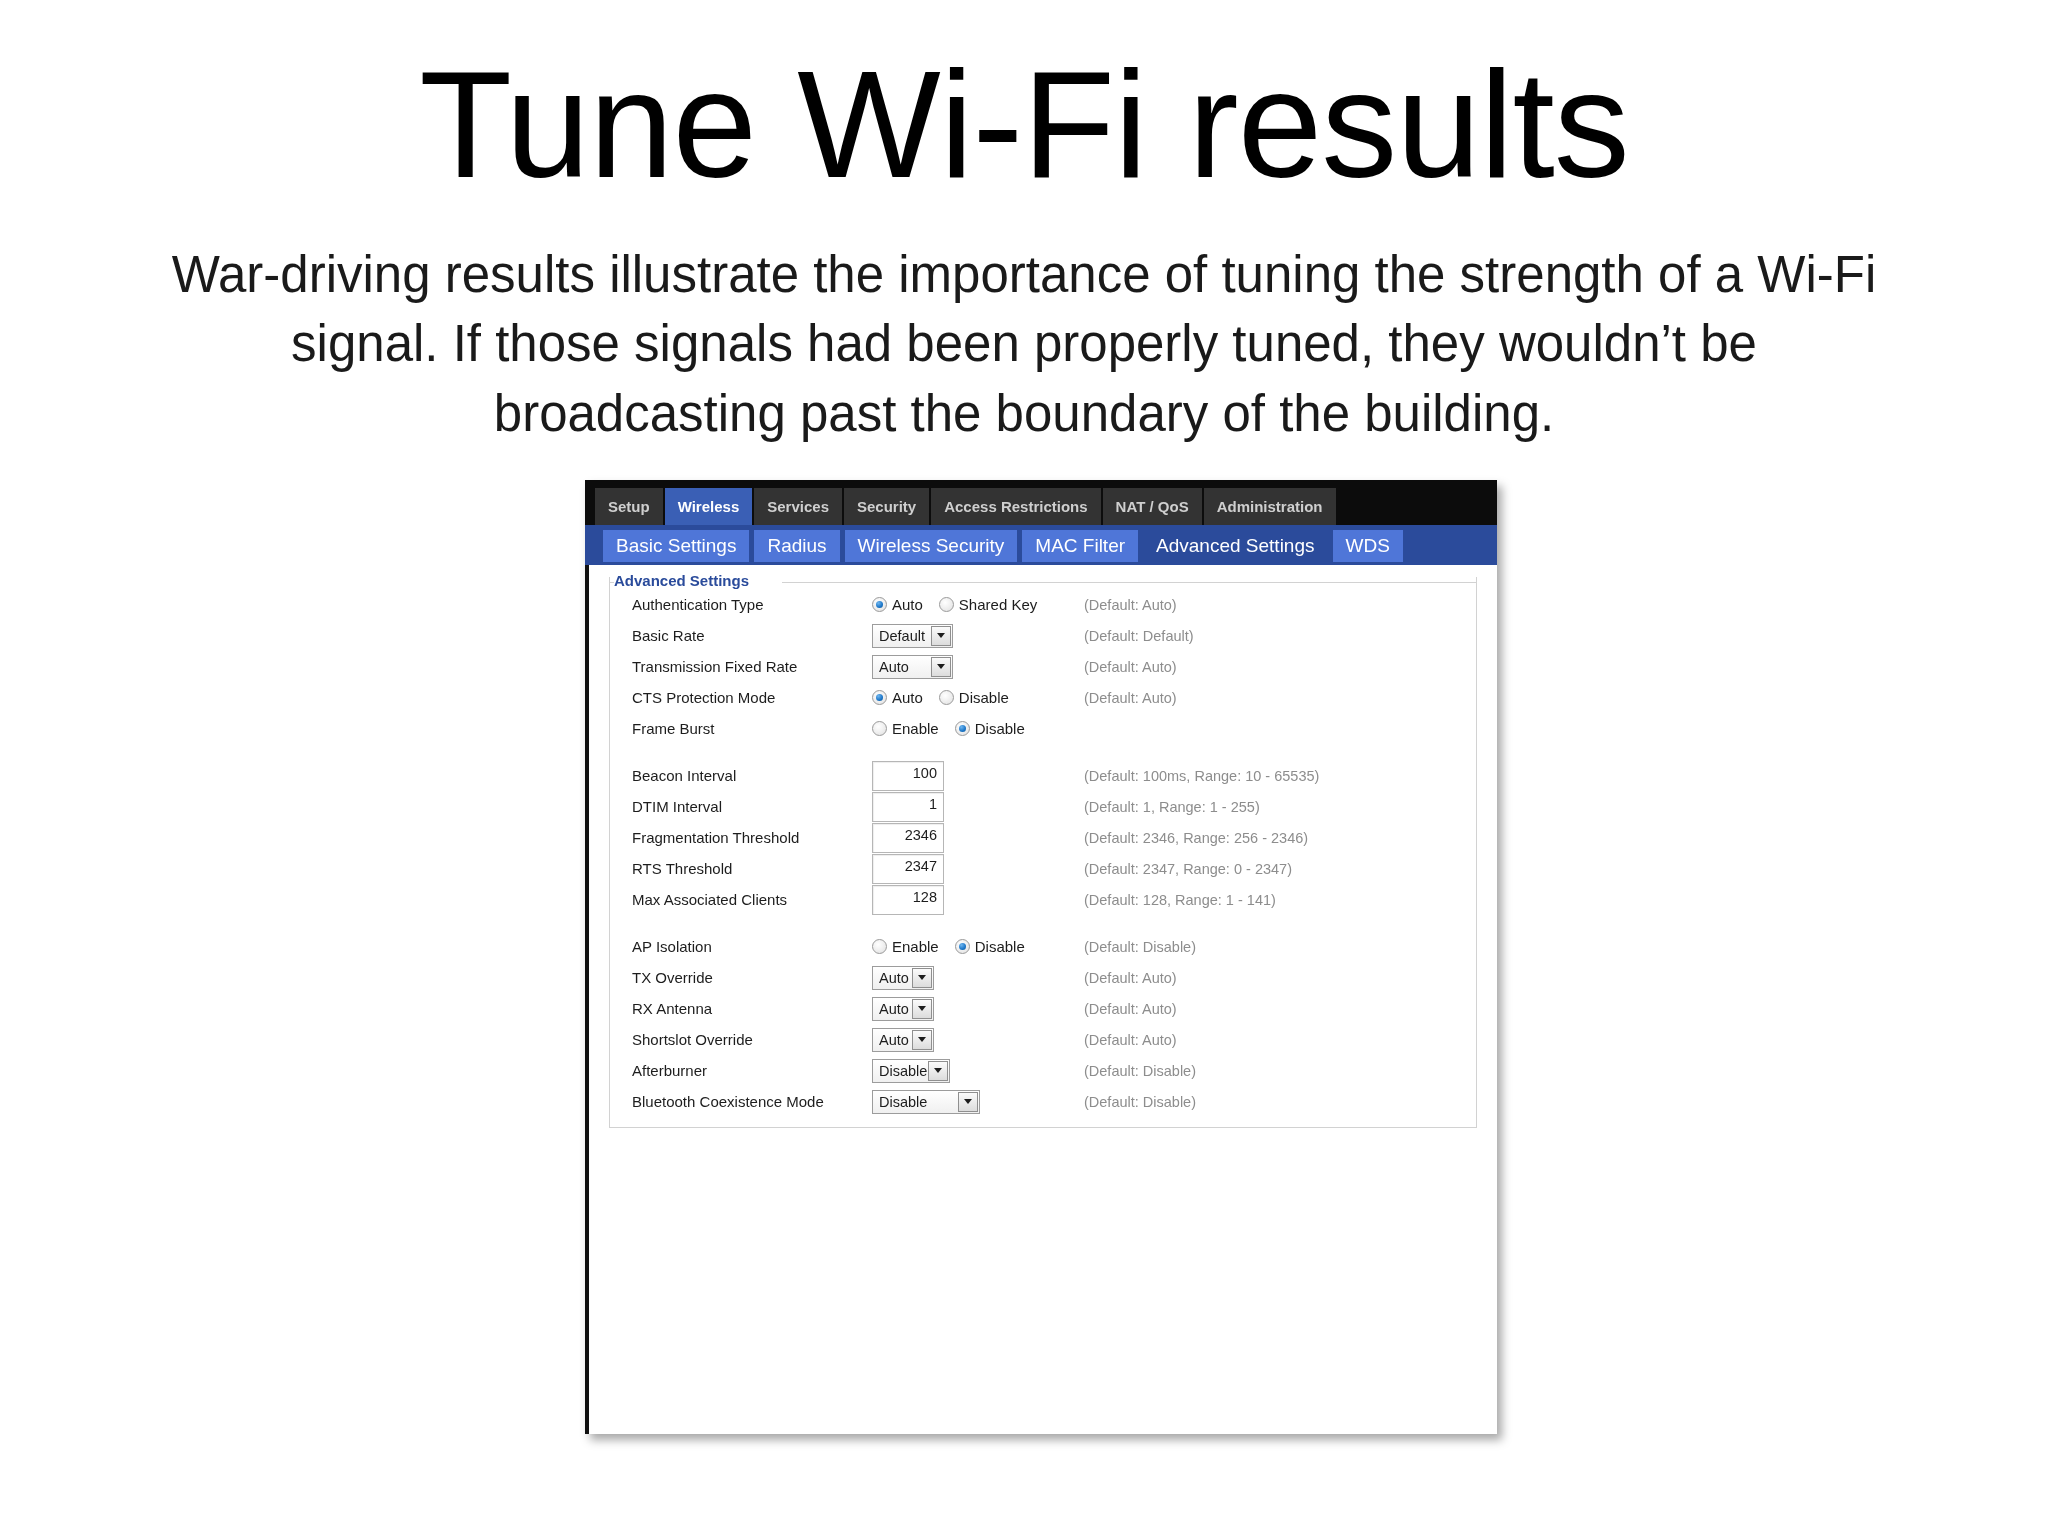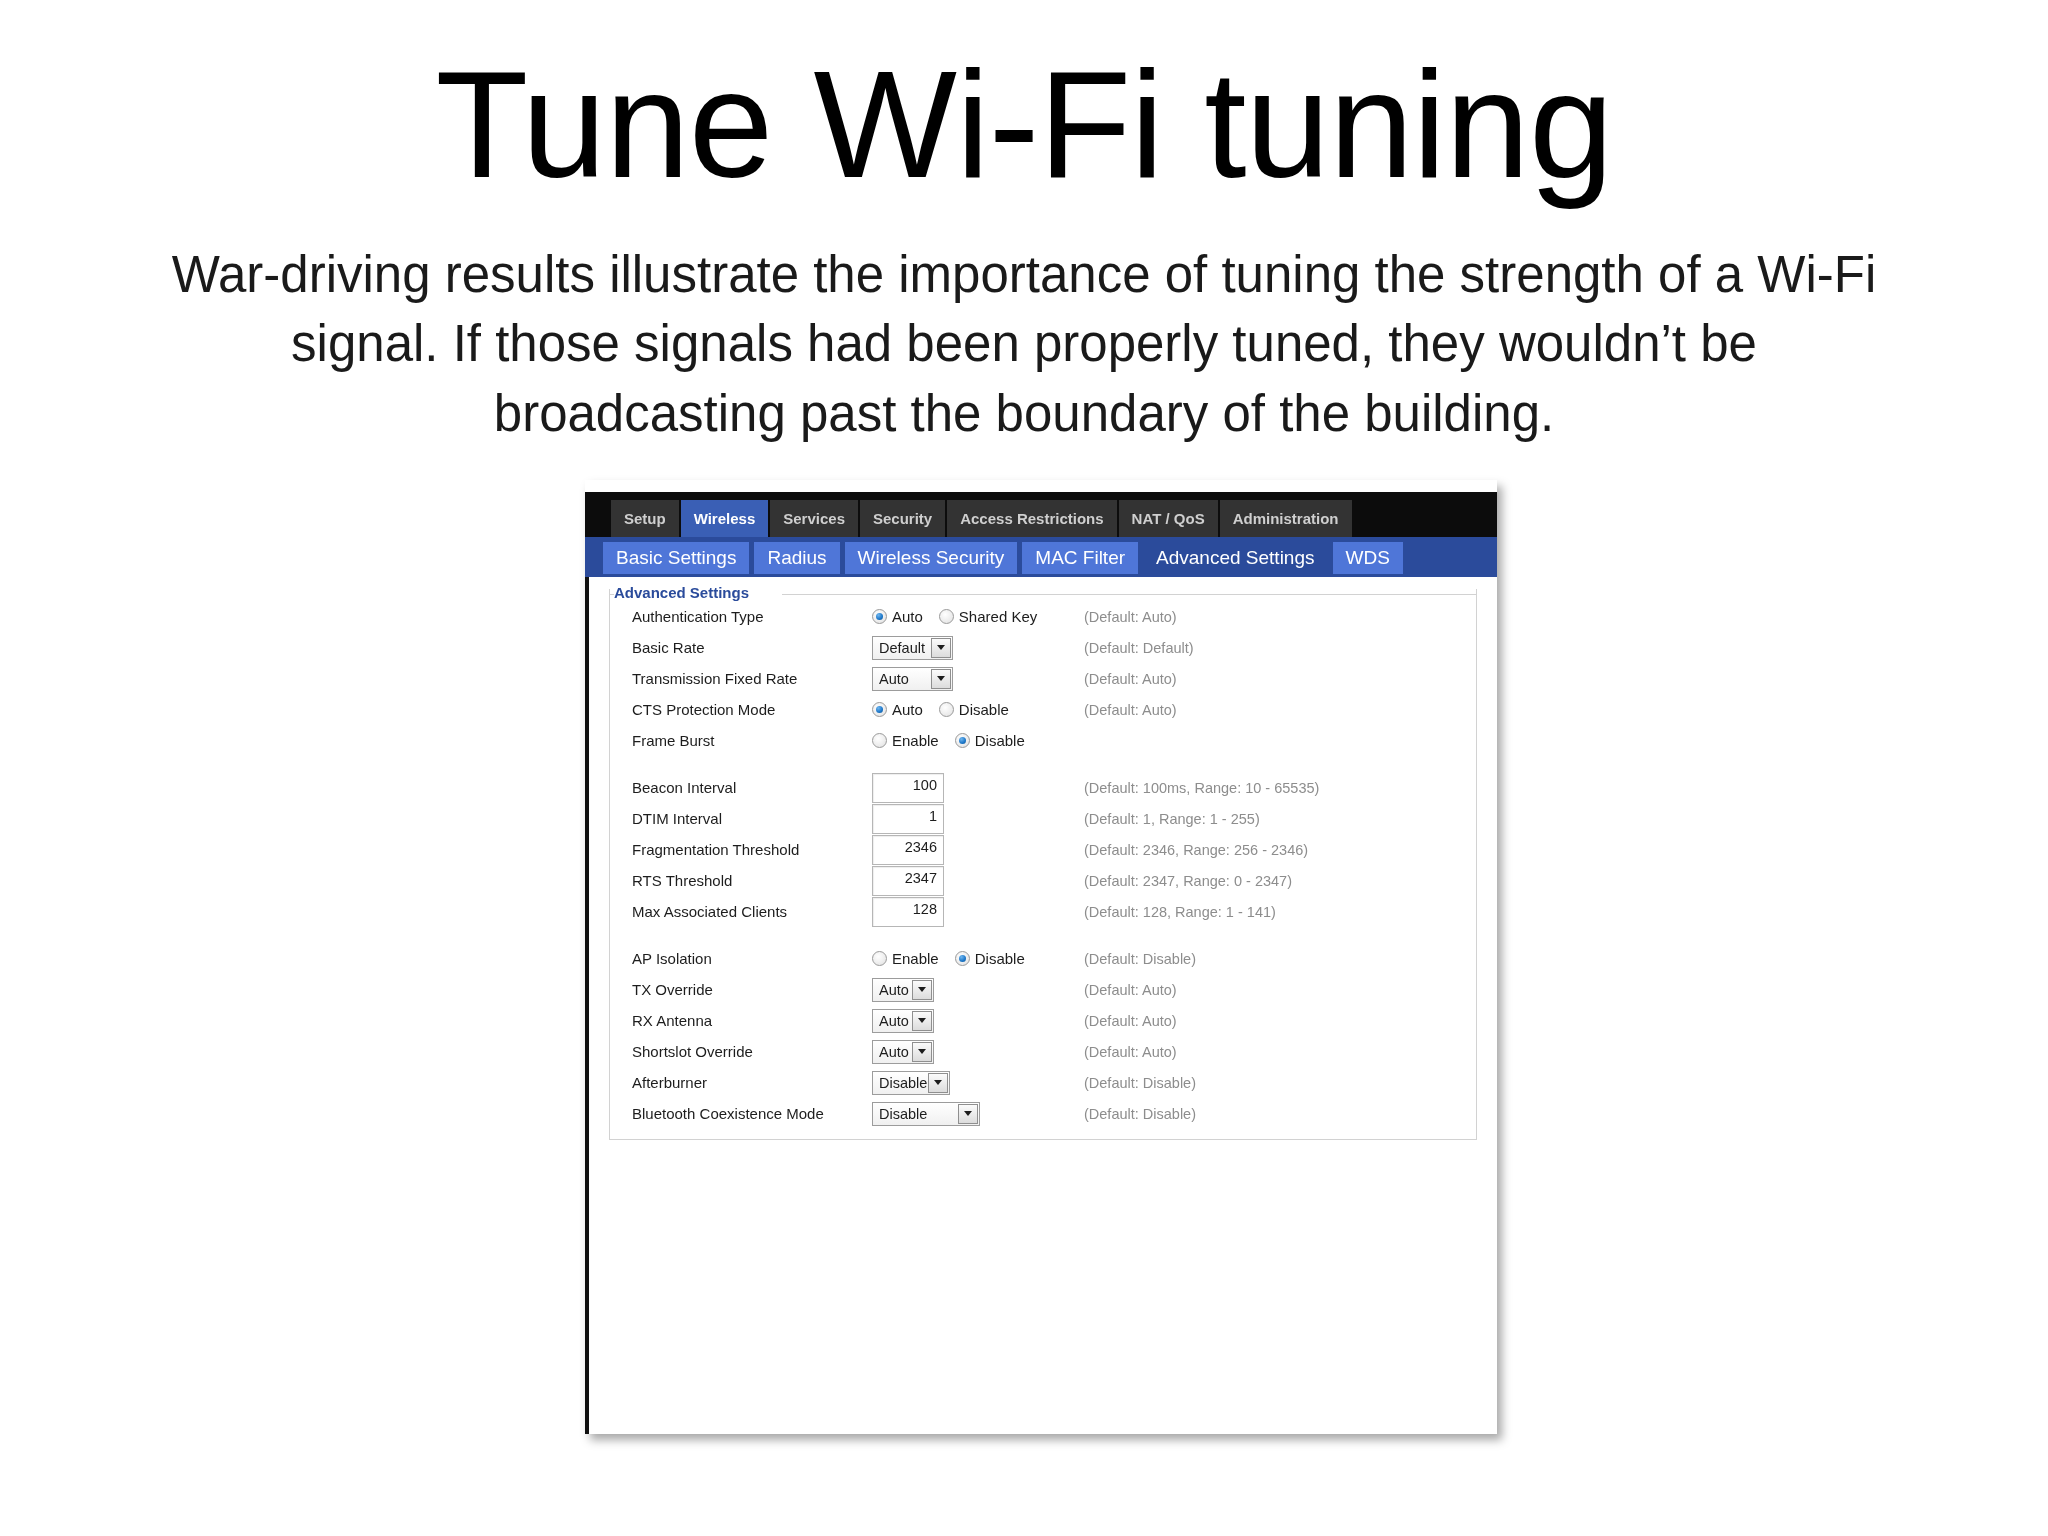--- a/index.html
+++ b/index.html
@@ -59,25 +59,24 @@
     overflow: hidden;
     font-size: 15px;
     color: #1d1d1d;
   }
 
   
   .tabstrip {
     position: relative;
     height: 45px;
     background: #0c0c0c;
-    padding-left: 26px;
+    padding-left: 10px;
     box-sizing: border-box;
     overflow: hidden;
     white-space: nowrap;
-    margin-top: 12px;
   }
   .tabstrip .tab {
     display: inline-block;
     height: 37px;
     line-height: 37px;
     margin-top: 8px;
     padding: 0 13px;
     background: #333333;
     color: #cfcfcf;
     font-size: 15px;
@@ -282,21 +281,21 @@
   .w-sm  { width: 62px; }
   .w-md  { width: 78px; }
   .w-lg  { width: 81px; }
   .w-xl  { width: 108px; }
 </style>
 </head>
 <body>
 
 <div class="slide">
 
-  <div class="slide-title">Tune Wi-Fi tuning</div>
+  <div class="slide-title">Tune Wi-Fi results</div>
 
   <div class="slide-body">War-driving results illustrate the importance of tuning the strength of a Wi-Fi signal. If those signals had been properly tuned, they wouldn’t be broadcasting past the boundary of the building.</div>
 
   <div class="router-shot">
 
     <div class="tabstrip" id="main-tabs"><div class="tab">Setup</div><div class="tab active">Wireless</div><div class="tab">Services</div><div class="tab">Security</div><div class="tab">Access Restrictions</div><div class="tab">NAT / QoS</div><div class="tab">Administration</div></div>
 
     <div class="subtabs" id="sub-tabs"><div class="stab">Basic Settings</div><div class="stab">Radius</div><div class="stab">Wireless Security</div><div class="stab">MAC Filter</div><div class="stab active">Advanced Settings</div><div class="stab">WDS</div></div>
 
     <div class="page-body">

